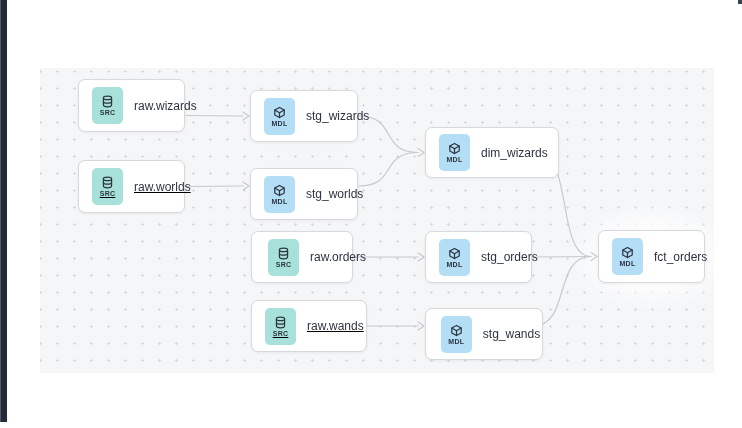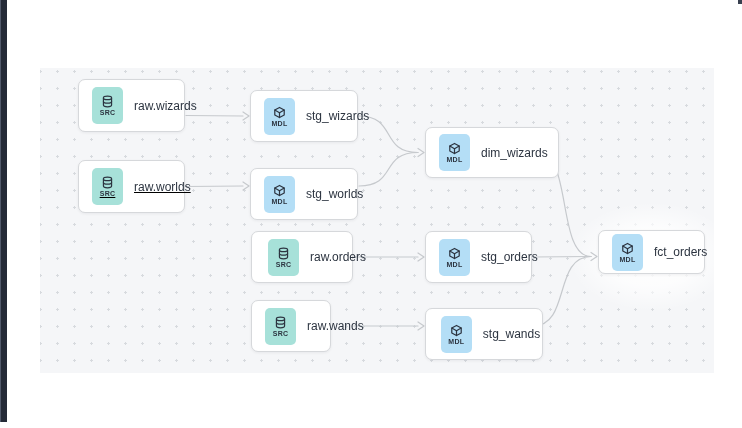--- a/index.html
+++ b/index.html
@@ -160,21 +160,21 @@
         <svg width="13" height="13" viewBox="0 0 16 16" fill="none" stroke="#2c3440" stroke-width="1.5" stroke-linecap="round" stroke-linejoin="round">
     <path d="M8 1.8 13.8 5v6L8 14.2 2.2 11V5z"></path>
     <path d="M2.2 5 8 8.2 13.8 5"></path>
     <path d="M8 8.2v6"></path>
   </svg>
       </span>
     <span class="blabel">MDL</span>
   </div>
   <span class="nlabel">stg_orders</span>
 </div>
-<div class="node" style="display: flex; left: 251px; top: 300px; width: 80px; height: 52px;">
+<div class="node" style="display: flex; left: 251px; top: 300px; width: 116px; height: 52px; text-decoration: underline;">
   <div class="badge src">
     <span class="bicon">
         <svg width="13" height="13" viewBox="0 0 16 16" fill="none" stroke="#2c3440" stroke-width="1.5" stroke-linecap="round" stroke-linejoin="round">
     <ellipse cx="8" cy="3.6" rx="5" ry="2.1"></ellipse>
     <path d="M3 3.6v8.8c0 1.16 2.24 2.1 5 2.1s5-.94 5-2.1V3.6"></path>
     <path d="M3 8c0 1.16 2.24 2.1 5 2.1S13 9.16 13 8"></path>
   </svg>
       </span>
     <span class="blabel">SRC</span>
   </div>
@@ -186,21 +186,21 @@
         <svg width="13" height="13" viewBox="0 0 16 16" fill="none" stroke="#2c3440" stroke-width="1.5" stroke-linecap="round" stroke-linejoin="round">
     <path d="M8 1.8 13.8 5v6L8 14.2 2.2 11V5z"></path>
     <path d="M2.2 5 8 8.2 13.8 5"></path>
     <path d="M8 8.2v6"></path>
   </svg>
       </span>
     <span class="blabel">MDL</span>
   </div>
   <span class="nlabel">stg_wands</span>
 </div>
-<div class="node" style="display: flex; left: 598px; top: 230px; width: 107px; height: 44px; align-items: center;">
+<div class="node" style="display: flex; left: 598px; top: 230px; width: 107px; height: 53px; align-items: center;">
   <div class="badge mdl">
     <span class="bicon">
         <svg width="13" height="13" viewBox="0 0 16 16" fill="none" stroke="#2c3440" stroke-width="1.5" stroke-linecap="round" stroke-linejoin="round">
     <path d="M8 1.8 13.8 5v6L8 14.2 2.2 11V5z"></path>
     <path d="M2.2 5 8 8.2 13.8 5"></path>
     <path d="M8 8.2v6"></path>
   </svg>
       </span>
     <span class="blabel">MDL</span>
   </div>

